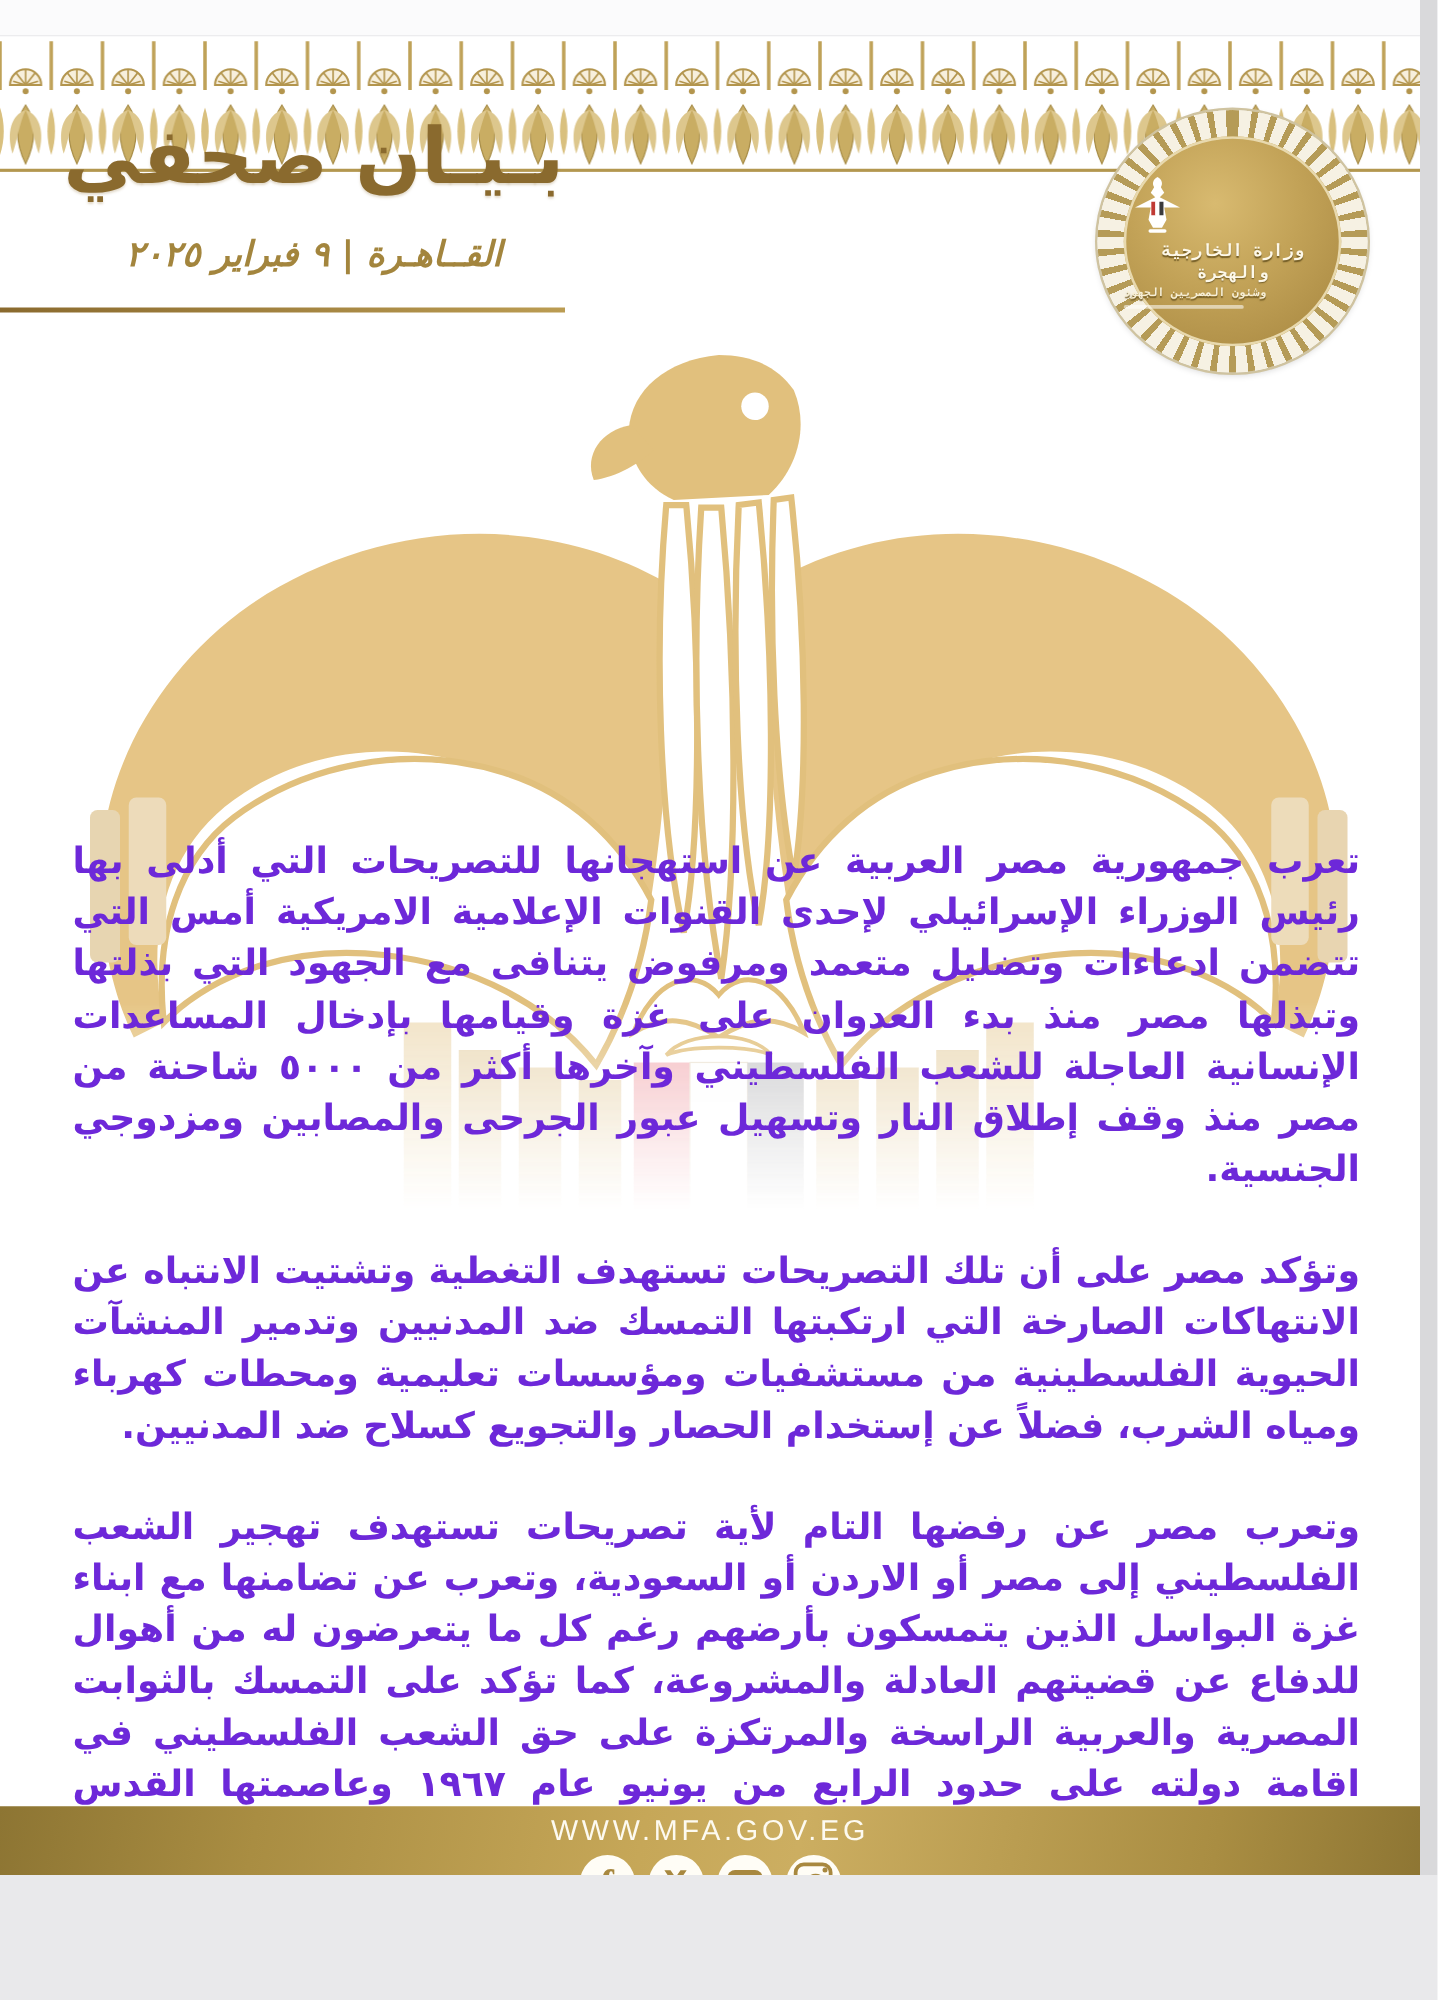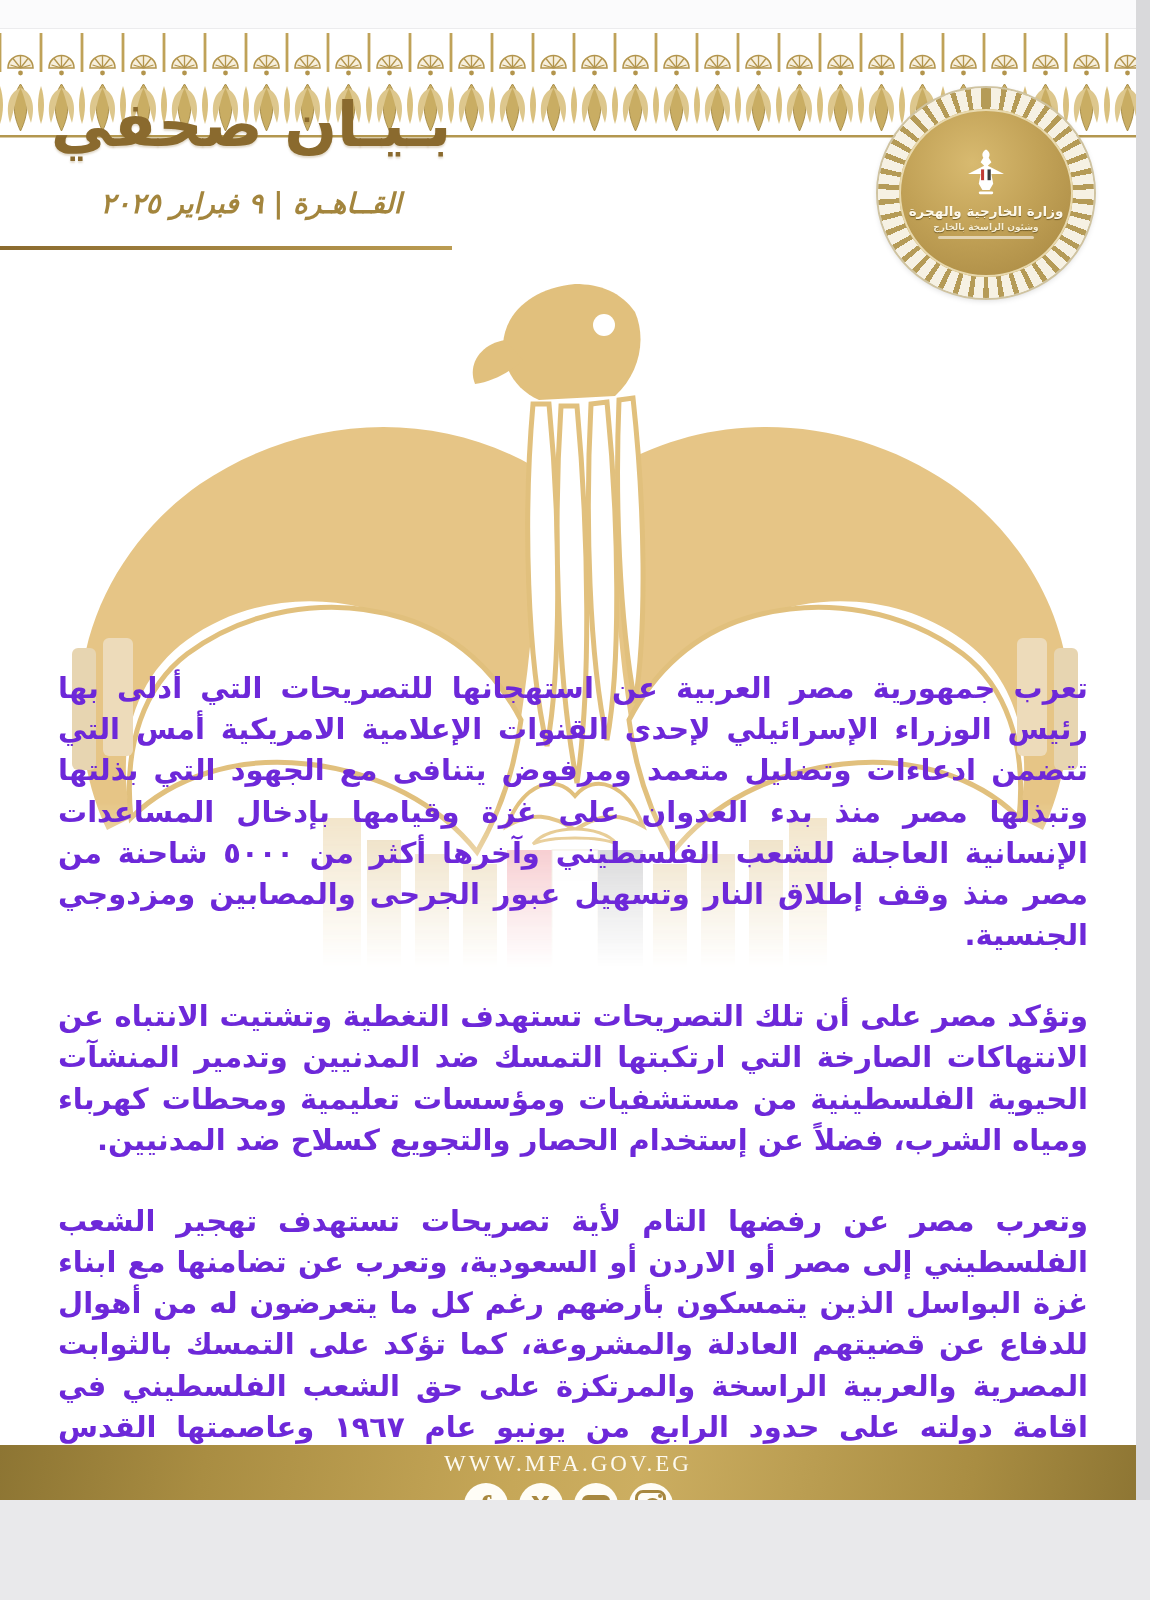--- a/index.html
+++ b/index.html
@@ -29,21 +29,21 @@
   .title-rule{position:absolute;left:0;top:246px;width:452px;height:4px;
     background:linear-gradient(90deg,#8a6a2e,#bb9c52);}
 
   
   .seal{position:absolute;left:878px;top:88px;width:216px;height:210px;border-radius:50%;
     background:repeating-conic-gradient(#b59b57 0deg 3deg,#f6f1e3 3deg 8.5deg);
     box-shadow:0 0 0 2px #cfc3a0, 0 2px 6px rgba(0,0,0,.18);}
   .seal-disc{position:absolute;inset:21px;border-radius:50%;
     background:radial-gradient(circle at 42% 32%,#d8ba70 0%,#c2a257 45%,#a5853f 100%);
     box-shadow:inset 0 0 0 2px #e8d9ae;
-    display:flex;flex-direction:column;align-items:center;justify-content:center;text-align:center;}
+    display:flex;flex-direction:column;align-items:flex-start;justify-content:center;text-align:center;font-family:Liberation Mono, monospace;}
   .seal-eagle{width:54px;height:52px;margin-bottom:4px;}
   .seal-name{font-size:13.5px;font-weight:700;color:#fdf8e9;line-height:1.25;
     text-shadow:0 1px 1px #705a24;direction:rtl;}
   .seal-sub{font-size:9px;font-weight:700;color:#f7efd6;margin-top:2px;text-shadow:0 1px 1px #705a24;direction:rtl;}
   .seal-microline{width:96px;height:3px;margin-top:4px;border-radius:2px;background:rgba(255,255,255,.55);}
 
   
   .watermark{position:absolute;left:55px;top:278px;width:1040px;height:690px;opacity:.92;
     -webkit-mask-image:linear-gradient(180deg,#000 76%,rgba(0,0,0,.3) 92%,transparent 100%);
     mask-image:linear-gradient(180deg,#000 76%,rgba(0,0,0,.3) 92%,transparent 100%);}
@@ -55,21 +55,21 @@
     text-shadow:1.5px 1.5px 0 rgba(97,0,6,.30);}
   .body-text{position:absolute;left:58px;right:62px;top:668px;direction:rtl;
     font-size:29px;font-weight:700;color:#6d28d9;line-height:1.42;
     text-align:justify;text-align-last:right;}
   .body-text p{margin:0 0 40px 0;}
 
   
   .footer-band{position:absolute;left:0;right:14px;top:1445px;height:88px;
     background:linear-gradient(100deg,#8d7533 0%,#a98d42 18%,#c6a758 45%,#ccae61 56%,#a98d42 85%,#8d7533 100%);
     display:flex;flex-direction:column;align-items:center;justify-content:center;}
-  .site-url{font-family:Liberation Serif, serif;font-size:23px;letter-spacing:3px;
+  .site-url{font-family:Liberation Sans, sans-serif;font-size:23px;letter-spacing:3px;
     color:#fdfaf0;margin-bottom:6px;}
   .social-row{display:flex;gap:11px;}
   .icon-circle{width:44px;height:44px;border-radius:50%;background:#fffdf6;
     display:flex;align-items:center;justify-content:center;color:#a8883f;position:relative;}
   .fb-glyph{font-family:"Liberation Serif", serif;font-size:34px;font-weight:700;line-height:1;margin-top:6px;}
   .x-glyph{font-size:25px;font-weight:700;line-height:1;}
   .yt-box{width:28px;height:20px;background:#a8883f;border-radius:6px;display:flex;align-items:center;justify-content:center;}
   .yt-play{width:0;height:0;border-left:9px solid #fffdf6;border-top:5.5px solid transparent;border-bottom:5.5px solid transparent;margin-left:2px;}
   .ig-box{width:25px;height:25px;border:3px solid #a8883f;border-radius:8px;position:relative;}
   .ig-lens{position:absolute;left:50%;top:50%;width:11px;height:11px;margin:-7px 0 0 -7px;border:3px solid #a8883f;border-radius:50%;}
@@ -119,21 +119,21 @@
   <div class="seal">
     <div class="seal-disc">
       <svg class="seal-eagle" viewBox="0 0 60 56">
         <path d="M30,2 C26,4 25,8 27,11 L24,16 L28,20 L10,29 L24,29 L22,40 L26,47 L34,47 L38,40 L36,29 L50,29 L32,20 L36,16 L33,11 C35,8 34,4 30,2 Z" fill="#ffffff"></path>
         <rect x="24.5" y="24" width="3.6" height="12" fill="#c03a35"></rect>
         <rect x="28.1" y="24" width="3.6" height="12" fill="#ffffff"></rect>
         <rect x="31.7" y="24" width="3.6" height="12" fill="#3a3a3c"></rect>
         <rect x="22" y="48.5" width="16" height="3" rx="1.5" fill="#ffffff"></rect>
       </svg>
       <div class="seal-name">وزارة الخارجية والهجرة</div>
-      <div class="seal-sub">وشئون الراسخة بالخارج</div>
+      <div class="seal-sub">وشئون المصريين الجهود</div>
       <div class="seal-microline"></div>
     </div>
   </div>
 
   <div class="watermark">
     <svg viewBox="0 0 1040 690">
 
       <g id="halfwing">
         <path d="M562,188 C668,128 798,140 895,206 C958,250 1004,320 1013,396 C1019,450 1009,508 988,552 L964,540 C980,462 958,398 908,362 C842,314 752,312 684,348 C642,371 612,408 596,455 L574,440 C560,350 556,262 562,188 Z" fill="#e4c17c"></path>
         <path d="M574,442 C600,392 640,356 692,340 C770,316 852,334 908,376 C950,408 972,466 964,540 C922,498 856,478 788,486 C716,494 656,526 618,574 C596,536 580,490 574,442 Z" fill="#ffffff" stroke="#dfbb72" stroke-width="5"></path>

